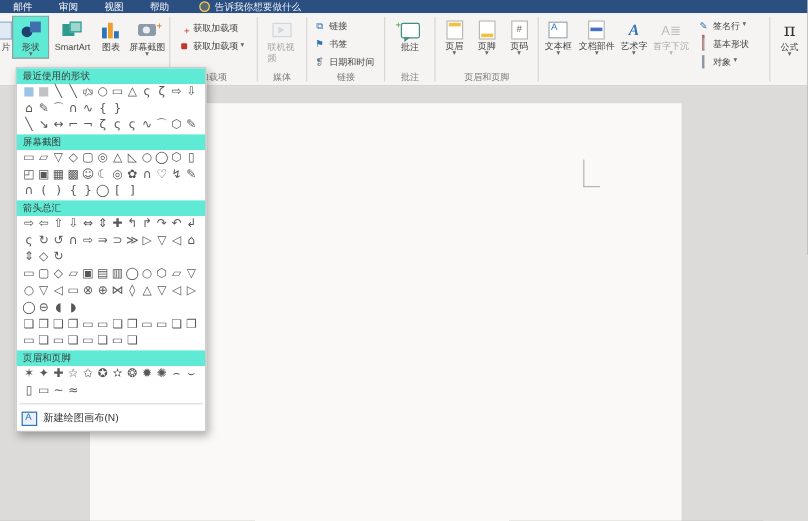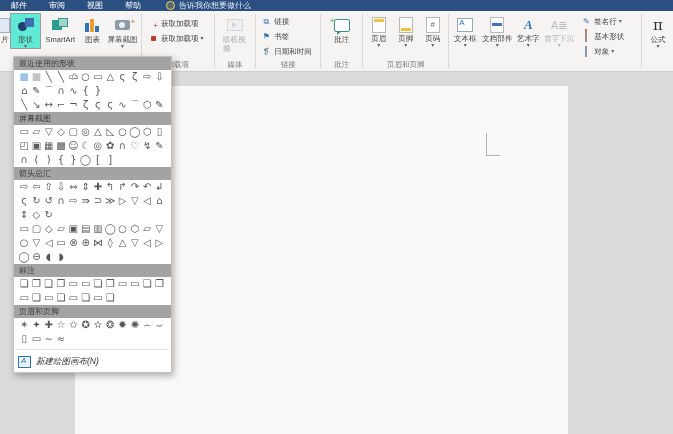--- a/index.html
+++ b/index.html
@@ -41,28 +41,28 @@
   
   .doc-canvas{position:absolute;top:72px;left:0;right:0;bottom:0;background:#dcdbda;}
   .page{position:absolute;top:14px;left:75px;right:105px;bottom:-1px;background:#faf9f7;}
   .corner-mark{position:absolute;left:411px;top:47px;width:13px;height:22px;
                border-left:1px solid #b5b4b2;border-bottom:1px solid #b5b4b2;}
 
   
   .shapes-menu{position:absolute;left:13px;top:56px;width:157px;background:#fff;
                border:1px solid #c3c2c1;box-shadow:2px 3px 7px rgba(0,0,0,.3);z-index:20;
                font-size:8.5px;color:#333;}
-  .sec-label{background:#a3a3a3;padding:2px 5px;height:9px;line-height:9px;font-size:8px;color:#3a3a3a;font-family:Liberation Serif, serif;}
+  .sec-label{background:#5eead4;padding:2px 5px;height:9px;line-height:9px;font-size:8px;color:#3a3a3a;font-family:Liberation Serif, serif;}
   .shape-row{display:flex;padding:1px 0 1px 4px;}
   .shape-cell{position:relative;width:12.3px;height:12px;line-height:12px;text-align:center;
               font-size:10px;color:#585858;font-family:"DejaVu Sans",sans-serif;cursor:pointer;}
   .mouse-cursor{position:absolute;left:4px;top:1px;font-style:normal;font-size:9px;color:#fff;
                 text-shadow:0 0 1px #000,0 0 1px #000;transform:rotate(-100deg);display:block;line-height:9px;}
   .menu-sep{height:1px;background:#dedddc;margin:3px 2px;}
-  .menu-item{display:flex;align-items:center;padding:3px 4px 4px;cursor:pointer;font-style:italic;}
+  .menu-item{display:flex;align-items:center;padding:3px 4px 4px;cursor:pointer;}
   .canvas-ic{width:11px;height:10px;border:1px solid #2e75b6;margin-right:5px;position:relative;background:#eaf1fa;}
   .canvas-ic:after{content:"A";position:absolute;left:2px;top:-1px;font-size:8px;color:#2e75b6;}
 
   
   .i-pic{width:9px;height:13px;background:#dfeaf4;border:1px solid #9ab2c8;border-left:none;}
   .i-shapes{position:relative;width:16px;height:15px;}
   .i-shapes b{position:absolute;left:0;top:4px;width:9px;height:9px;border-radius:50%;background:#1f3f6e;}
   .i-shapes i{position:absolute;right:0;top:0;width:9px;height:9px;background:#3f6fae;}
   .i-smart{position:relative;width:16px;height:14px;}
   .i-smart b{position:absolute;left:0;top:2px;width:10px;height:10px;background:#2e9b8f;}
@@ -473,21 +473,20 @@
           <span class="shape-cell">▽</span>
           <span class="shape-cell">◁</span>
           <span class="shape-cell">▷</span>
         </div>
         <div class="shape-row">
           <span class="shape-cell">◯</span>
           <span class="shape-cell">⊖</span>
           <span class="shape-cell">◖</span>
           <span class="shape-cell">◗</span>
         </div>
-        <div class="sec-label">标注</div>
         <div class="shape-row">
           <span class="shape-cell">❏</span>
           <span class="shape-cell">❐</span>
           <span class="shape-cell">❑</span>
           <span class="shape-cell">❒</span>
           <span class="shape-cell">▭</span>
           <span class="shape-cell">▭</span>
           <span class="shape-cell">❏</span>
           <span class="shape-cell">❐</span>
           <span class="shape-cell">▭</span>

